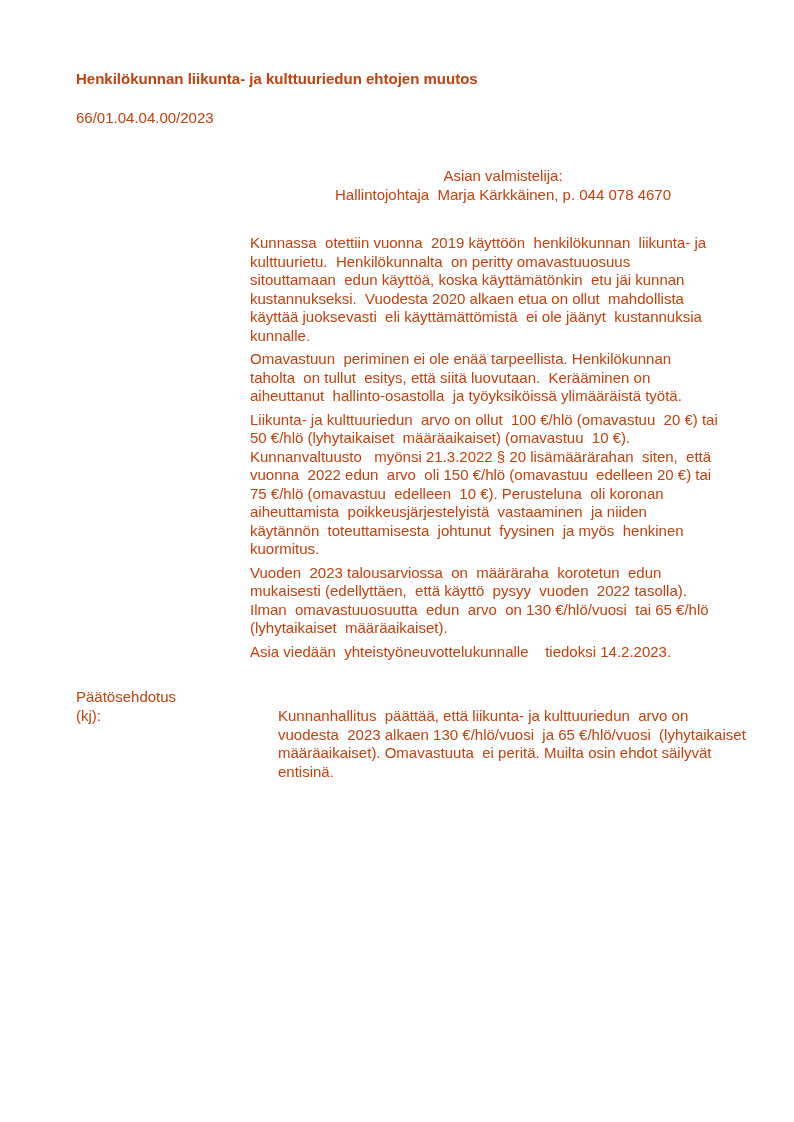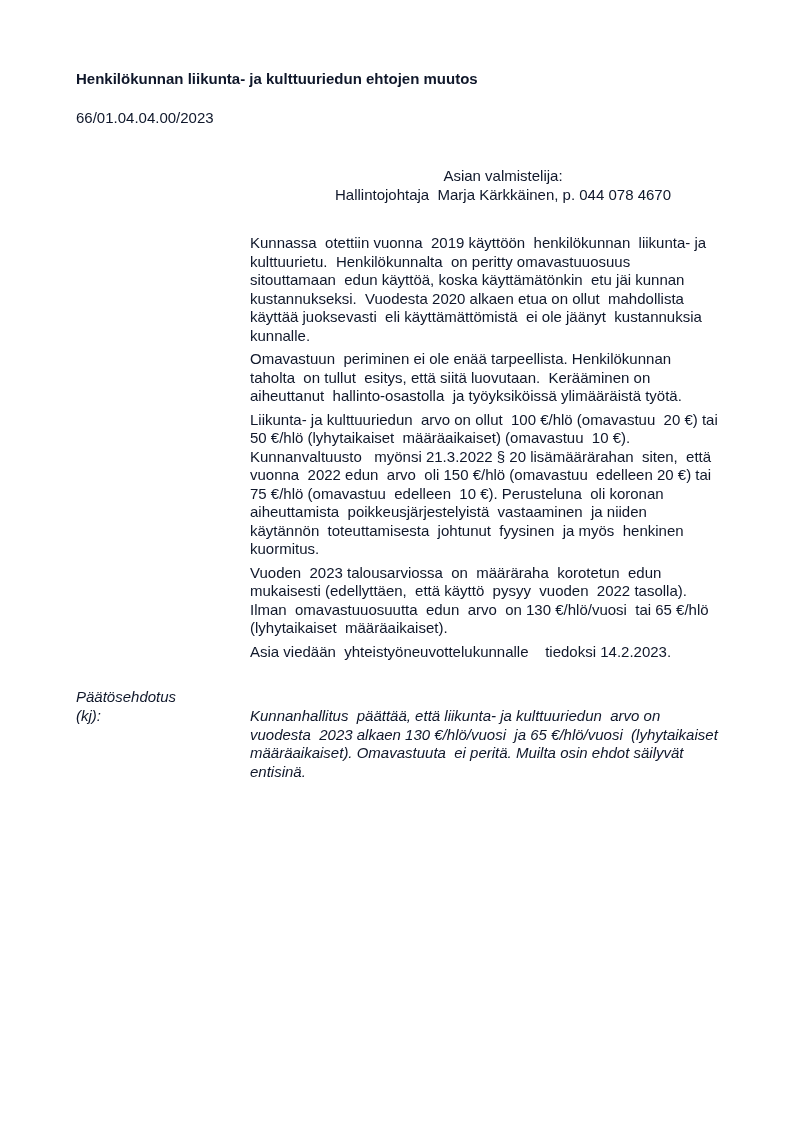--- a/index.html
+++ b/index.html
@@ -6,21 +6,21 @@
   html, body {
     margin: 0;
     padding: 0;
     background: #ffffff;
   }
   .page {
     position: relative;
     width: 794px;
     height: 1122px;
     background: #ffffff;
-    color: #0f172a;
+    color: #c2410c;
     font-family: "Liberation Sans", "DejaVu Sans", sans-serif;
     font-size: 15px;
     line-height: 18.5px;
     overflow: hidden;
   }
   .content {
     position: absolute;
     left: 76px;
     top: 69px;
     width: 680px;
@@ -50,22 +50,22 @@
     line-height: 18.5px;
   }
   .body-col {
     width: 530px;
     line-height: 18.5px;
   }
   .preparer-row { margin-top: 40px; text-align: center; }
   .preparer-line { line-height: 19px; }
   .para-1 { margin-top: 30px; }
   .para-gap { margin-top: 5px; }
-  .proposal-row { margin-top: 27px; font-style: italic; }
-  .proposal-body { padding-top: 19px; }
+  .proposal-row { margin-top: 27px; }
+  .proposal-body { padding-top: 19px; margin-left: 28px; }
   .decision-row { margin-top: 15px; }
 </style>
 </head>
 <body>
 
 <div class="page">
   <div class="content">
 
     <div class="doc-title pre">Henkilökunnan liikunta- ja kulttuuriedun ehtojen muutos</div>
 

